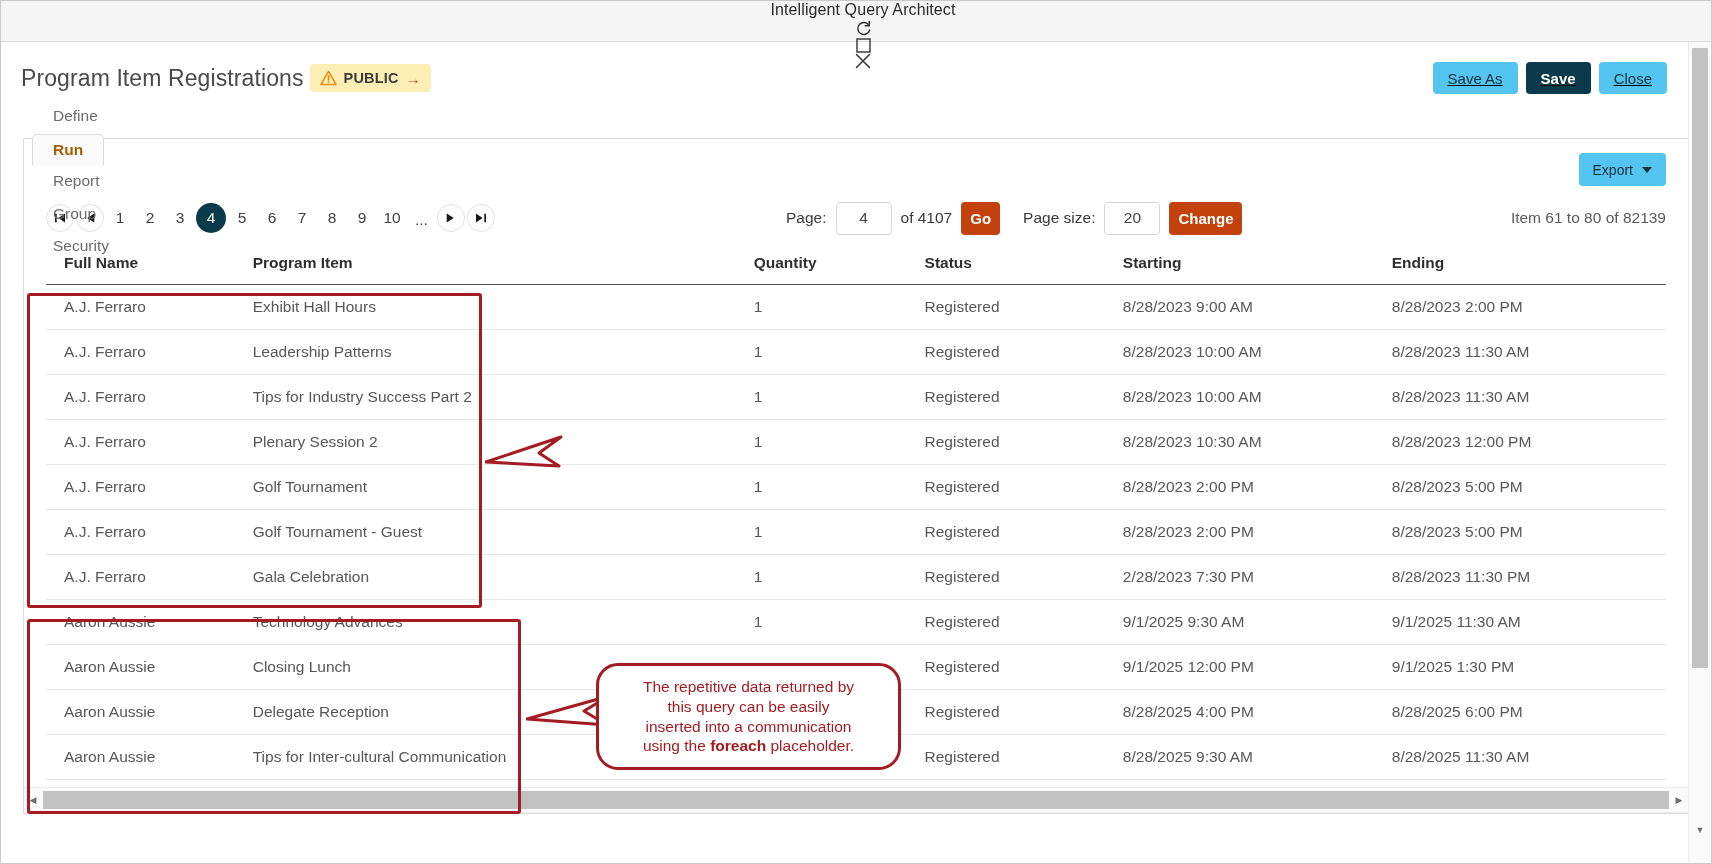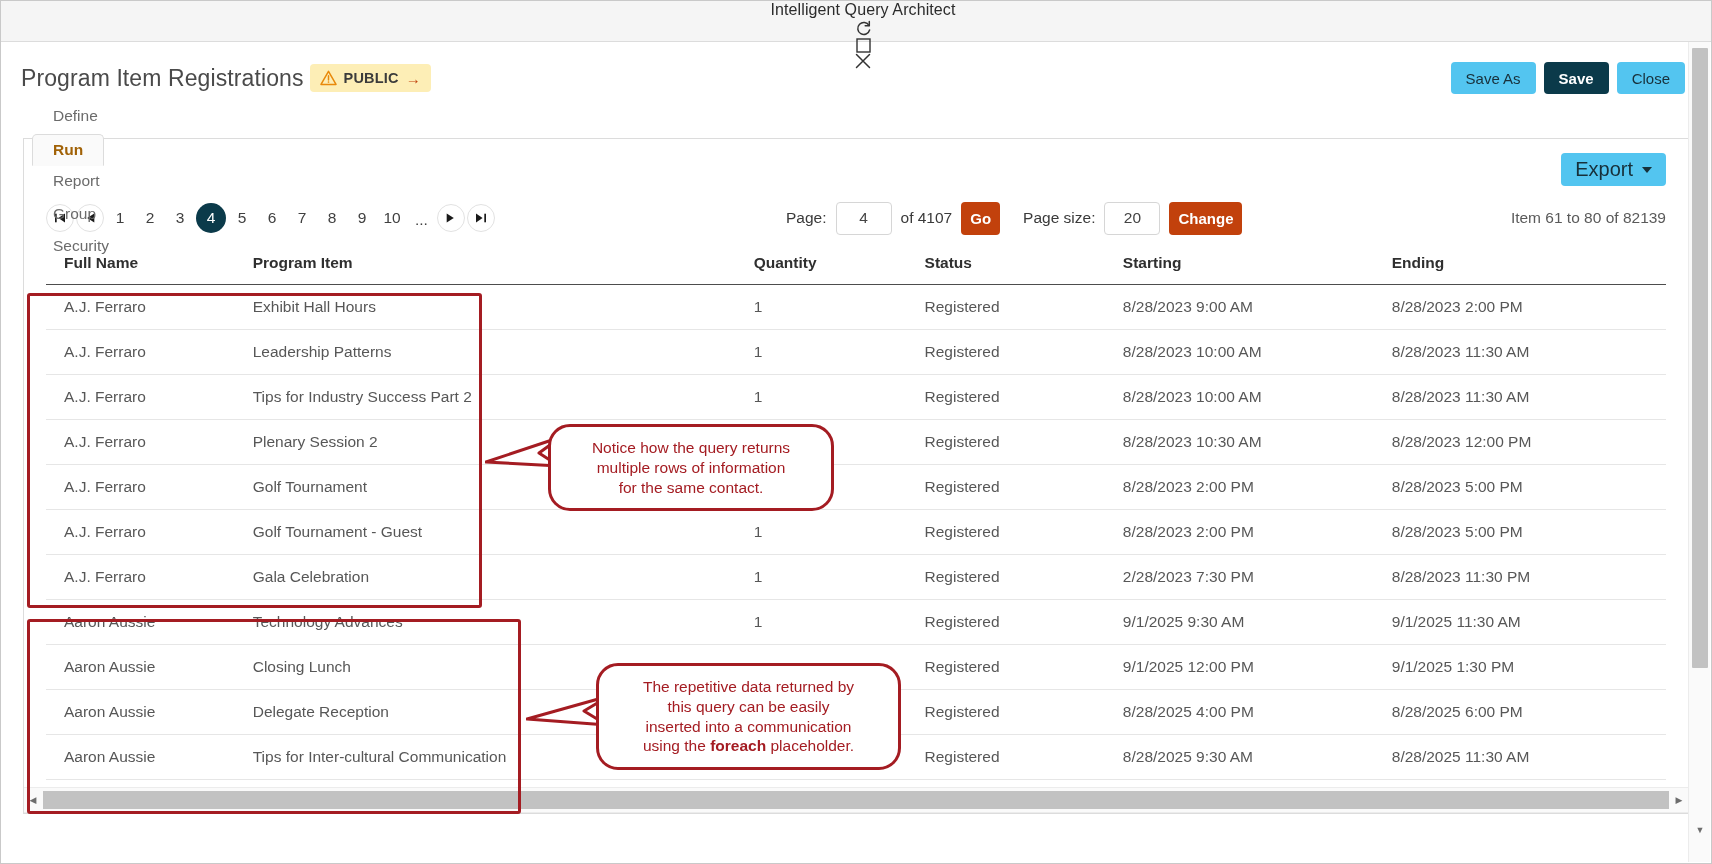--- a/index.html
+++ b/index.html
@@ -57,21 +57,22 @@
     padding: 0 10px;
     font-size: 14.5px; font-weight: 700; color: #3b3b3b;
     letter-spacing: .2px;
   }
   .public-badge .warn-tri { display:block; }
   .public-badge .arrow { color: #c1440e; font-size: 15px; line-height: 1; }
 
   .header-actions {
     margin-left: auto;
     display: flex; gap: 8px; align-items: center;
-    padding-right: 6px;
+    padding-right: 24px;
+    text-decoration: underline;
   }
   .btn {
     border: none; border-radius: 4px;
     font-family: inherit;
     font-size: 15px;
     padding: 0 15px; height: 32px;
     cursor: pointer;
     display: inline-flex; align-items: center; justify-content: center;
     white-space: nowrap;
   }
@@ -117,21 +118,21 @@
   }
   .panel-inner { padding: 14px 22px 0 22px; position: relative; }
 
   .toolbar-row {
     display: flex; justify-content: flex-end;
     padding-right: 0;
   }
   .export-btn {
     background: #53c5f0; color: #17303a;
     border: none; border-radius: 4px;
-    font-family: inherit; font-size: 20px;
+    font-family: inherit; font-size: 14px;
     height: 33px; padding: 0 14px;
     display: inline-flex; align-items: center; gap: 9px;
     cursor: pointer;
   }
   .caret-down {
     width: 0; height: 0;
     border-left: 5px solid transparent;
     border-right: 5px solid transparent;
     border-top: 6px solid #17303a;
   }
@@ -520,25 +521,20 @@
   <div class="anno-layer">
 
     <div class="anno-box" style="left:26px; top:292px; width:455px; height:315px;"></div>
 
     <div class="anno-box" style="left:26px; top:618px; width:494px; height:195px;"></div>
 
     <svg style="position:absolute; left:484px; top:430px; width:78px; height:42px;" viewBox="0 0 78 42">
       <path d="M1 31 L76 6 L54 22 L74 35 Z" fill="#ffffff" stroke="#a41c22" stroke-width="3" stroke-linejoin="round"></path>
     </svg>
 
-    <div class="bubble" style="left:547px; top:423px; width:286px;">
-      <div>Notice how the query returns</div>
-      <div>multiple rows of information</div>
-      <div>for the same contact.</div>
-    </div>
 
     <svg style="position:absolute; left:525px; top:690px; width:85px; height:42px;" viewBox="0 0 85 42">
       <path d="M1 28 L83 5 L58 20 L81 34 Z" fill="#ffffff" stroke="#a41c22" stroke-width="3" stroke-linejoin="round"></path>
     </svg>
 
     <div class="bubble" style="left:595px; top:662px; width:305px;">
       <div>The repetitive data returned by</div>
       <div>this query can be easily</div>
       <div>inserted into a communication</div>
       <div>

